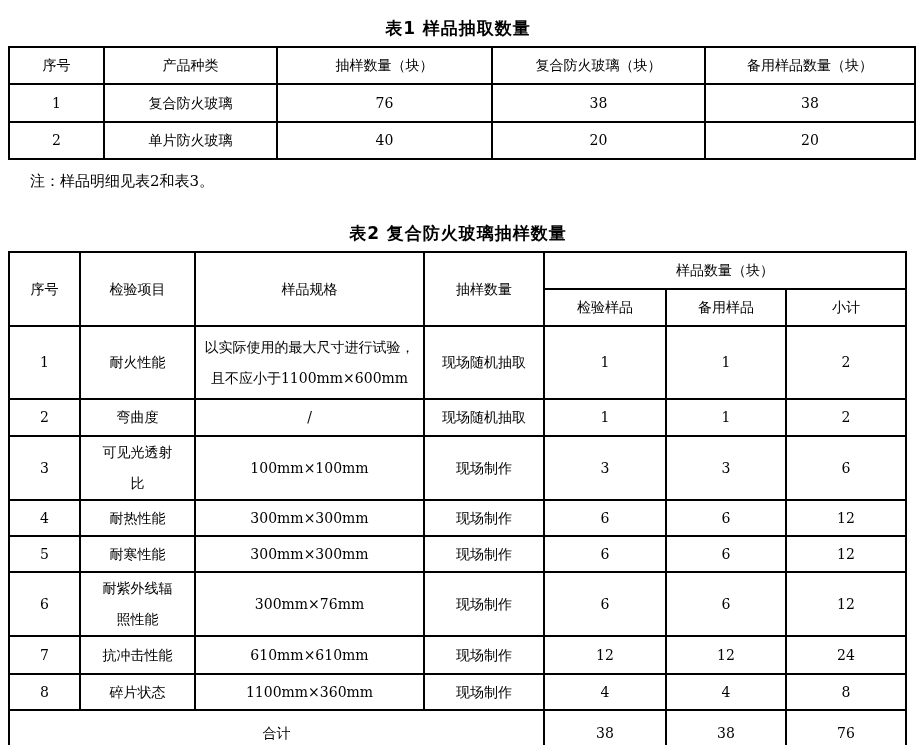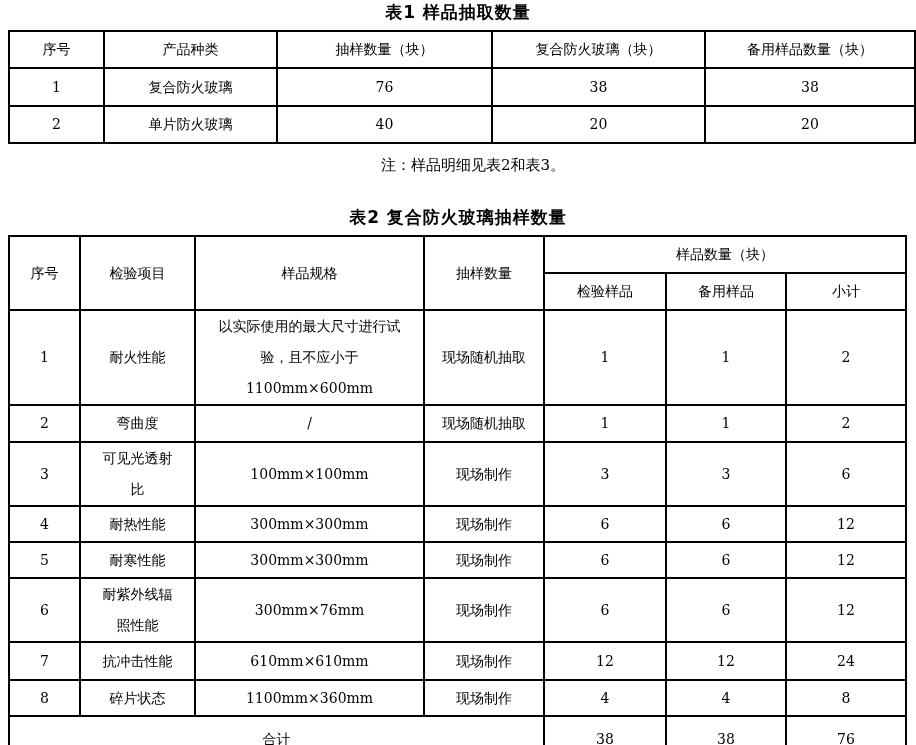--- a/index.html
+++ b/index.html
@@ -12,21 +12,21 @@
     overflow: hidden;
   }
   .table-title {
     text-align: center;
     font-family: "DejaVu Sans", "Liberation Sans", sans-serif;
     font-weight: bold;
     font-size: 17px;
     line-height: 22px;
     letter-spacing: 1px;
   }
-  .title-1 { margin-top: 1px; }
+  .title-1 { margin-top: 17px; }
   .title-2 { margin-top: 32px; }
   table {
     border-collapse: collapse;
     table-layout: fixed;
     margin-left: 8px;
   }
   th, td {
     border: 2px solid #000000;
     text-align: center;
     vertical-align: middle;
@@ -46,25 +46,24 @@
   #table2 tr.r0 { height: 73px; }
   #table2 tr.r1 { height: 37px; }
   #table2 tr.r2 { height: 37px; }
   #table2 tr.r3 { height: 36px; }
   #table2 tr.r4 { height: 36px; }
   #table2 tr.r5 { height: 64px; }
   #table2 tr.r6 { height: 38px; }
   #table2 tr.r7 { height: 36px; }
   #table2 tr.total-row { height: 46px; }
   td.item-cell { padding: 0 19px; }
-  td.spec-cell { padding: 0 17px; }
+  td.spec-cell { padding: 0 6px; }
   .note {
     font-size: 15px;
     line-height: 18px;
-    text-align: center;
   }
   .note-1 { margin: 12px 0 0 30px; }
   .note-2 { margin: 13px 0 0 4px; font-size: 16px; }
 </style>
 </head>
 <body>
 
 <div class="table-title title-1">表1 样品抽取数量</div>
 
 <table id="table1">

